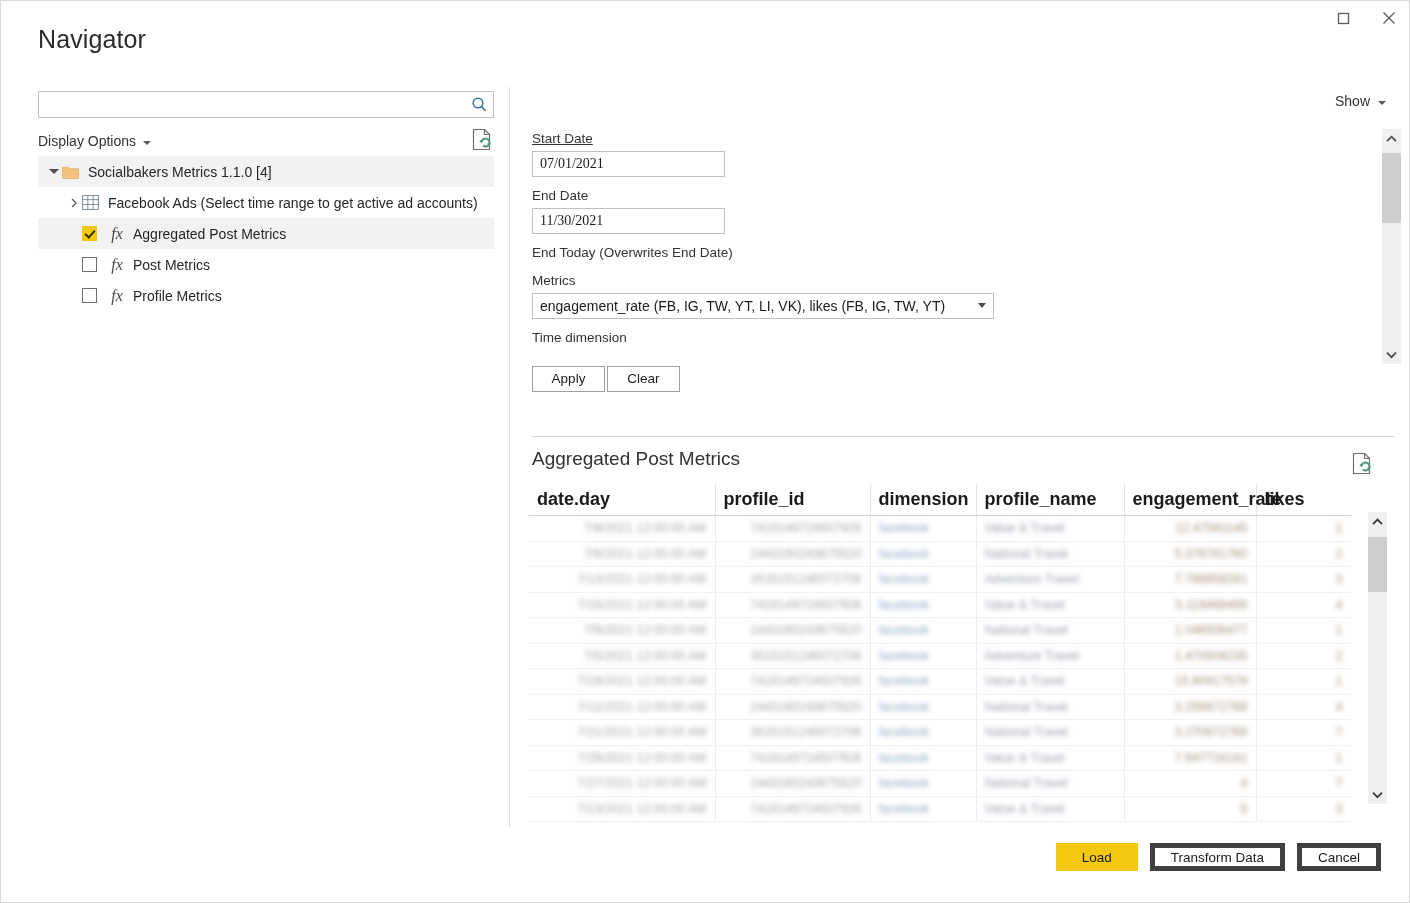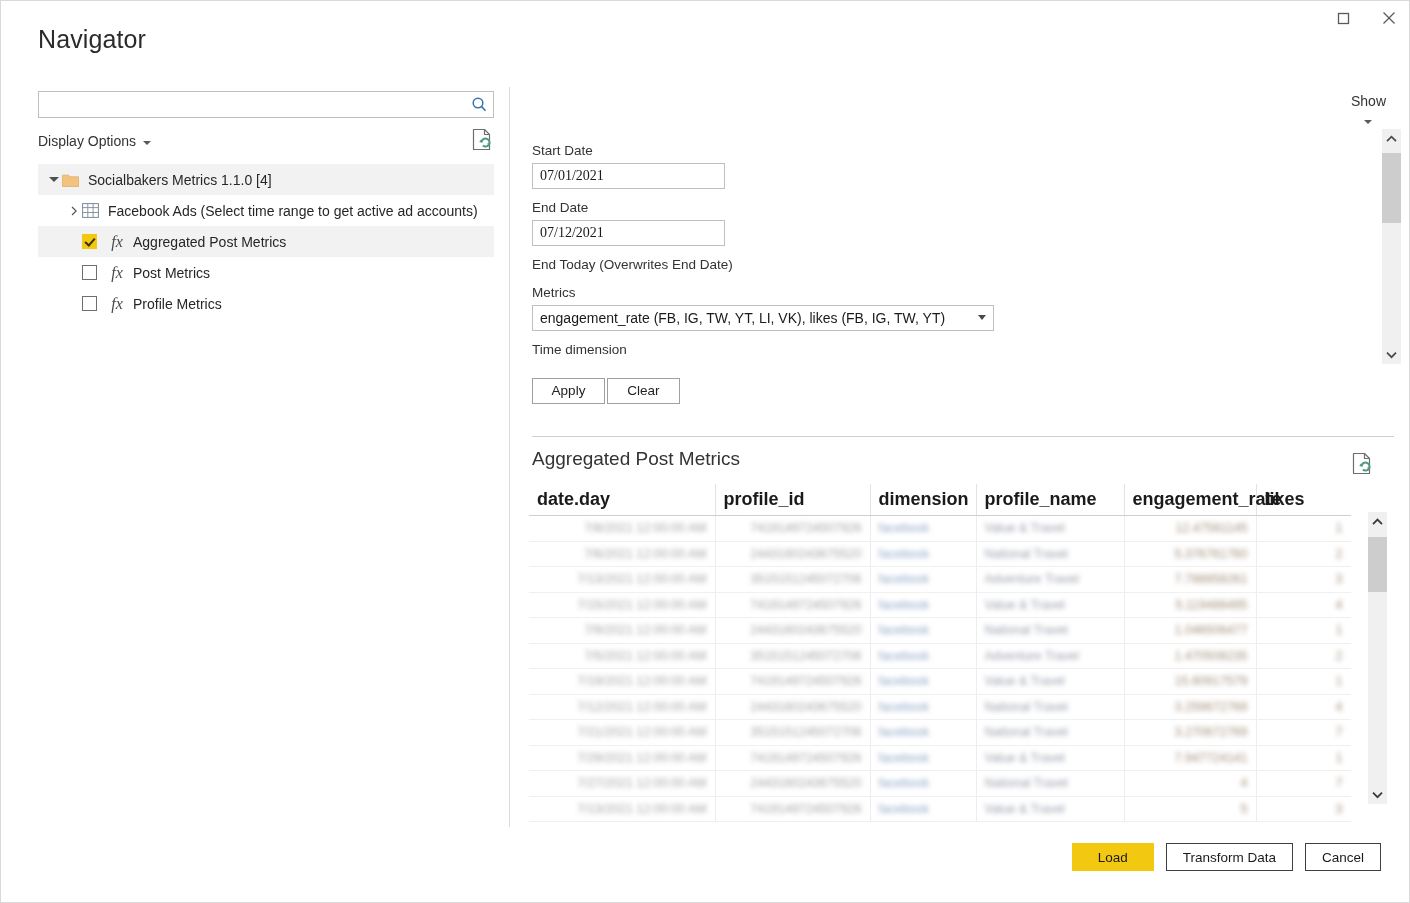--- a/index.html
+++ b/index.html
@@ -75,21 +75,21 @@
     border-top: 4px solid #5a5a5a;
     margin-top: 3px;
   }
   .refresh-doc-icon {
     position: absolute; left: 470px; top: 57px;
     width: 22px; height: 24px;
   }
 
   
   .tree {
-    position: absolute; left: 37px; top: 93px;
+    position: absolute; left: 37px; top: 85px;
     width: 456px;
   }
   .tree-row {
     display: flex; align-items: center;
     height: 31px;
     font-size: 14px; color: #262626;
     padding-left: 8px;
     white-space: nowrap;
   }
   .tree-row.selected { background: #f2f2f2; }
@@ -149,34 +149,34 @@
   }
 
   
   .right-panel {
     position: absolute; left: 509px; top: 70px;
     width: 901px; height: 760px;
   }
   .show-menu {
     position: absolute; right: 25px; top: 22px;
     font-size: 14px; color: #333;
-    display: flex; align-items: center; gap: 8px; flex-direction: column;
+    display: flex; align-items: center; gap: 8px;
   }
 
   
   .form-area {
     position: absolute; left: 22px; top: 56px;
     width: 830px;
   }
   .field-label {
     font-size: 13.5px; color: #333;
     margin-bottom: 4px; margin-top: 11px;
     line-height: 1.2;
   }
-  .field-label:first-child { margin-top: 16px; }
+  .field-label:first-child { margin-top: 4px; text-decoration: underline; }
   .text-input {
     width: 193px; height: 26px;
     border: 1px solid #bfbfbf;
     background: #fff;
     font-size: 14px; color: #1a1a1a;
     padding: 0 7px;
     font-family: Liberation Serif, serif;
     outline: none;
     display: flex; align-items: center;
   }
@@ -308,21 +308,21 @@
     background: #fff;
   }
   .footer-btns {
     position: absolute; right: 30px; top: 13px;
     display: flex; gap: 12px;
   }
   .fbtn {
     height: 28px;
     display: flex; align-items: center; justify-content: center;
     font-size: 13.5px;
-    border: 1px solid #404040;
+    border: 5px solid #404040;
     background: #fff;
     color: #1a1a1a;
     padding: 0 16px;
     font-family: "Liberation Sans", sans-serif;
   }
   .fbtn.primary {
     background: #f2c811;
     border-color: #f2c811;
     color: #1a1a1a;
     min-width: 82px;
@@ -441,21 +441,21 @@
       <span>Show</span>
       <span class="caret-dn"></span>
     </div>
 
     <div class="form-area">
 
       <div class="field-label">Start Date</div>
       <div class="text-input">07/01/2021</div>
 
       <div class="field-label">End Date</div>
-      <div class="text-input">07/12/2021</div>
+      <div class="text-input">11/30/2021</div>
 
       <div class="field-label">End Today (Overwrites End Date)</div>
 
       <div class="field-label">Metrics</div>
       <div class="select-box w-metrics">
         <span class="val">engagement_rate (FB, IG, TW, YT, LI, VK), likes (FB, IG, TW, YT)</span>
         <span class="sel-caret"></span>
       </div>
 
       <div class="field-label">Time dimension</div>

